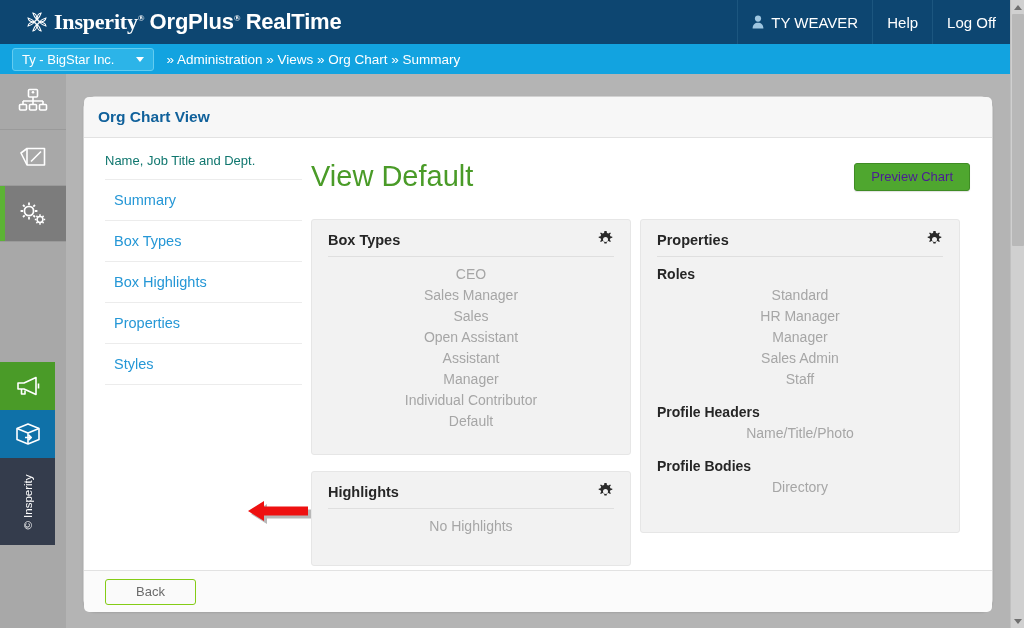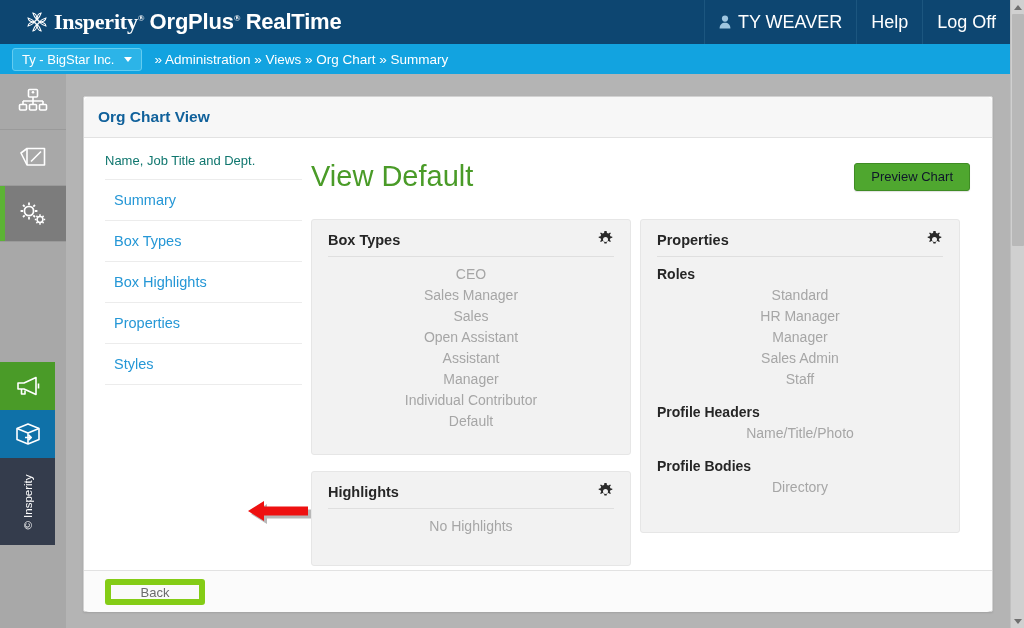--- a/index.html
+++ b/index.html
@@ -22,34 +22,34 @@
     font-family: "Liberation Serif", serif;
     font-size: 22px; font-weight: bold; color: #ffffff; letter-spacing: -0.2px;
     white-space: nowrap;
   }
   .logo-text .sans { font-family: "Liberation Sans", sans-serif; font-weight: bold; }
   .logo-text .tm { font-size: 9px; vertical-align: 8px; }
 
   .topbar-right { margin-left: auto; display: flex; align-items: stretch; height: 44px; }
   .tb-item {
     display: flex; align-items: center; gap: 7px;
-    padding: 0 14px; color: #ffffff; font-size: 18px;
+    padding: 0 14px; color: #ffffff; font-size: 15px;
     border-left: 1px solid #1c567f; cursor: pointer; white-space: nowrap;
   }
   .user-icon { width: 12px; height: 14px; display: block; }
 
   
   .crumbbar {
     position: absolute; top: 44px; left: 0; width: 1010px; height: 30px;
     background: #12a3e0; display: flex; align-items: center; padding-left: 12px;
   }
   .org-select {
     background: #2cb4e8; border: 1px solid #63ccf0; border-radius: 3px;
     color: #ffffff; font-size: 13px; height: 23px; padding: 0 9px;
-    display: flex; align-items: center; gap: 10px; cursor: pointer; white-space: nowrap;
+    display: flex; align-items: center; gap: 22px; cursor: pointer; white-space: nowrap;
   }
   .caret-down {
     width: 0; height: 0; border-left: 4px solid transparent;
     border-right: 4px solid transparent; border-top: 5px solid #ffffff;
   }
   .crumbs { color: #ffffff; font-size: 13.5px; margin-left: 12px; white-space: nowrap; }
 
   
   .rail {
     position: absolute; top: 74px; left: 0; width: 66px; height: 554px;
@@ -79,36 +79,36 @@
   }
   .rail-copy span {
     font-size: 11.5px; white-space: nowrap;
     transform: rotate(-90deg);
   }
 
   
   .content { position: absolute; top: 74px; left: 66px; width: 944px; height: 554px; background: #b4b4b4; }
   .card {
     position: absolute; top: 22px; left: 17px; width: 910px; height: 516px;
-    background: #ffffff; border: 1px solid #d2d2d2; border-radius: 2px;
+    background: #ffffff; border: 1px solid #d2d2d2; border-radius: 13px;
     box-shadow: 0 1px 2px rgba(0,0,0,0.10);
   }
   .card-head {
     height: 41px; background: #f7f7f7; border-bottom: 1px solid #e2e2e2;
     border-radius: 5px 5px 0 0; display: flex; align-items: center; padding-left: 14px;
   }
   .card-head-title { color: #10619b; font-size: 15.5px; font-weight: bold; }
   .card-body { position: relative; height: 432px; }
   .card-foot {
     height: 42px; border-top: 1px solid #e2e2e2; background: #fbfbfb;
     border-radius: 0 0 5px 5px; display: flex; align-items: center; padding-left: 21px;
   }
   .btn-back {
-    border: 6px solid #84cc16; border-radius: 3px; background: #fafafa;
-    color: #6b6b6b; font-size: 13px; width: 100px; height: 26px;
+    border: 1px solid #84cc16; border-radius: 3px; background: #fafafa;
+    color: #6b6b6b; font-size: 13px; width: 91px; height: 26px;
     font-family: "Liberation Sans", sans-serif; cursor: pointer;
   }
 
   
   .sidenav { position: absolute; top: 0; left: 21px; width: 197px; }
   .sidenav-caption {
     font-size: 13px; color: #0f766e; padding: 15px 0 11px 0;
     border-bottom: 1px solid #ececec;
   }
   .sidenav-item {
@@ -118,21 +118,21 @@
 
   
   .red-arrow { position: absolute; left: 164px; top: 362px; width: 66px; height: 28px; }
 
   
   .main { position: absolute; left: 227px; top: 0; right: 22px; }
   .main-head { display: flex; align-items: center; justify-content: space-between; padding-top: 22px; }
   .page-title { font-size: 29px; color: #4a9b28; font-weight: normal; }
   .btn-preview {
     background: #4fa72f; border: 1px solid #3f8c24; border-radius: 3px;
-    color: #0f172a; font-size: 13px; padding: 0 16px; height: 28px;
+    color: #4c1d95; font-size: 13px; padding: 0 16px; height: 28px;
     font-family: "Liberation Sans", sans-serif; cursor: pointer;
     box-shadow: 0 1px 1px rgba(0,0,0,0.12);
   }
 
   .panels { display: flex; gap: 9px; margin-top: 26px; }
   .col { display: flex; flex-direction: column; gap: 16px; }
   .col-left { width: 320px; }
   .col-right { width: 320px; }
 
   .panel { background: #f2f2f2; border: 1px solid #e6e6e6; border-radius: 3px; padding: 11px 16px 14px 16px; }

